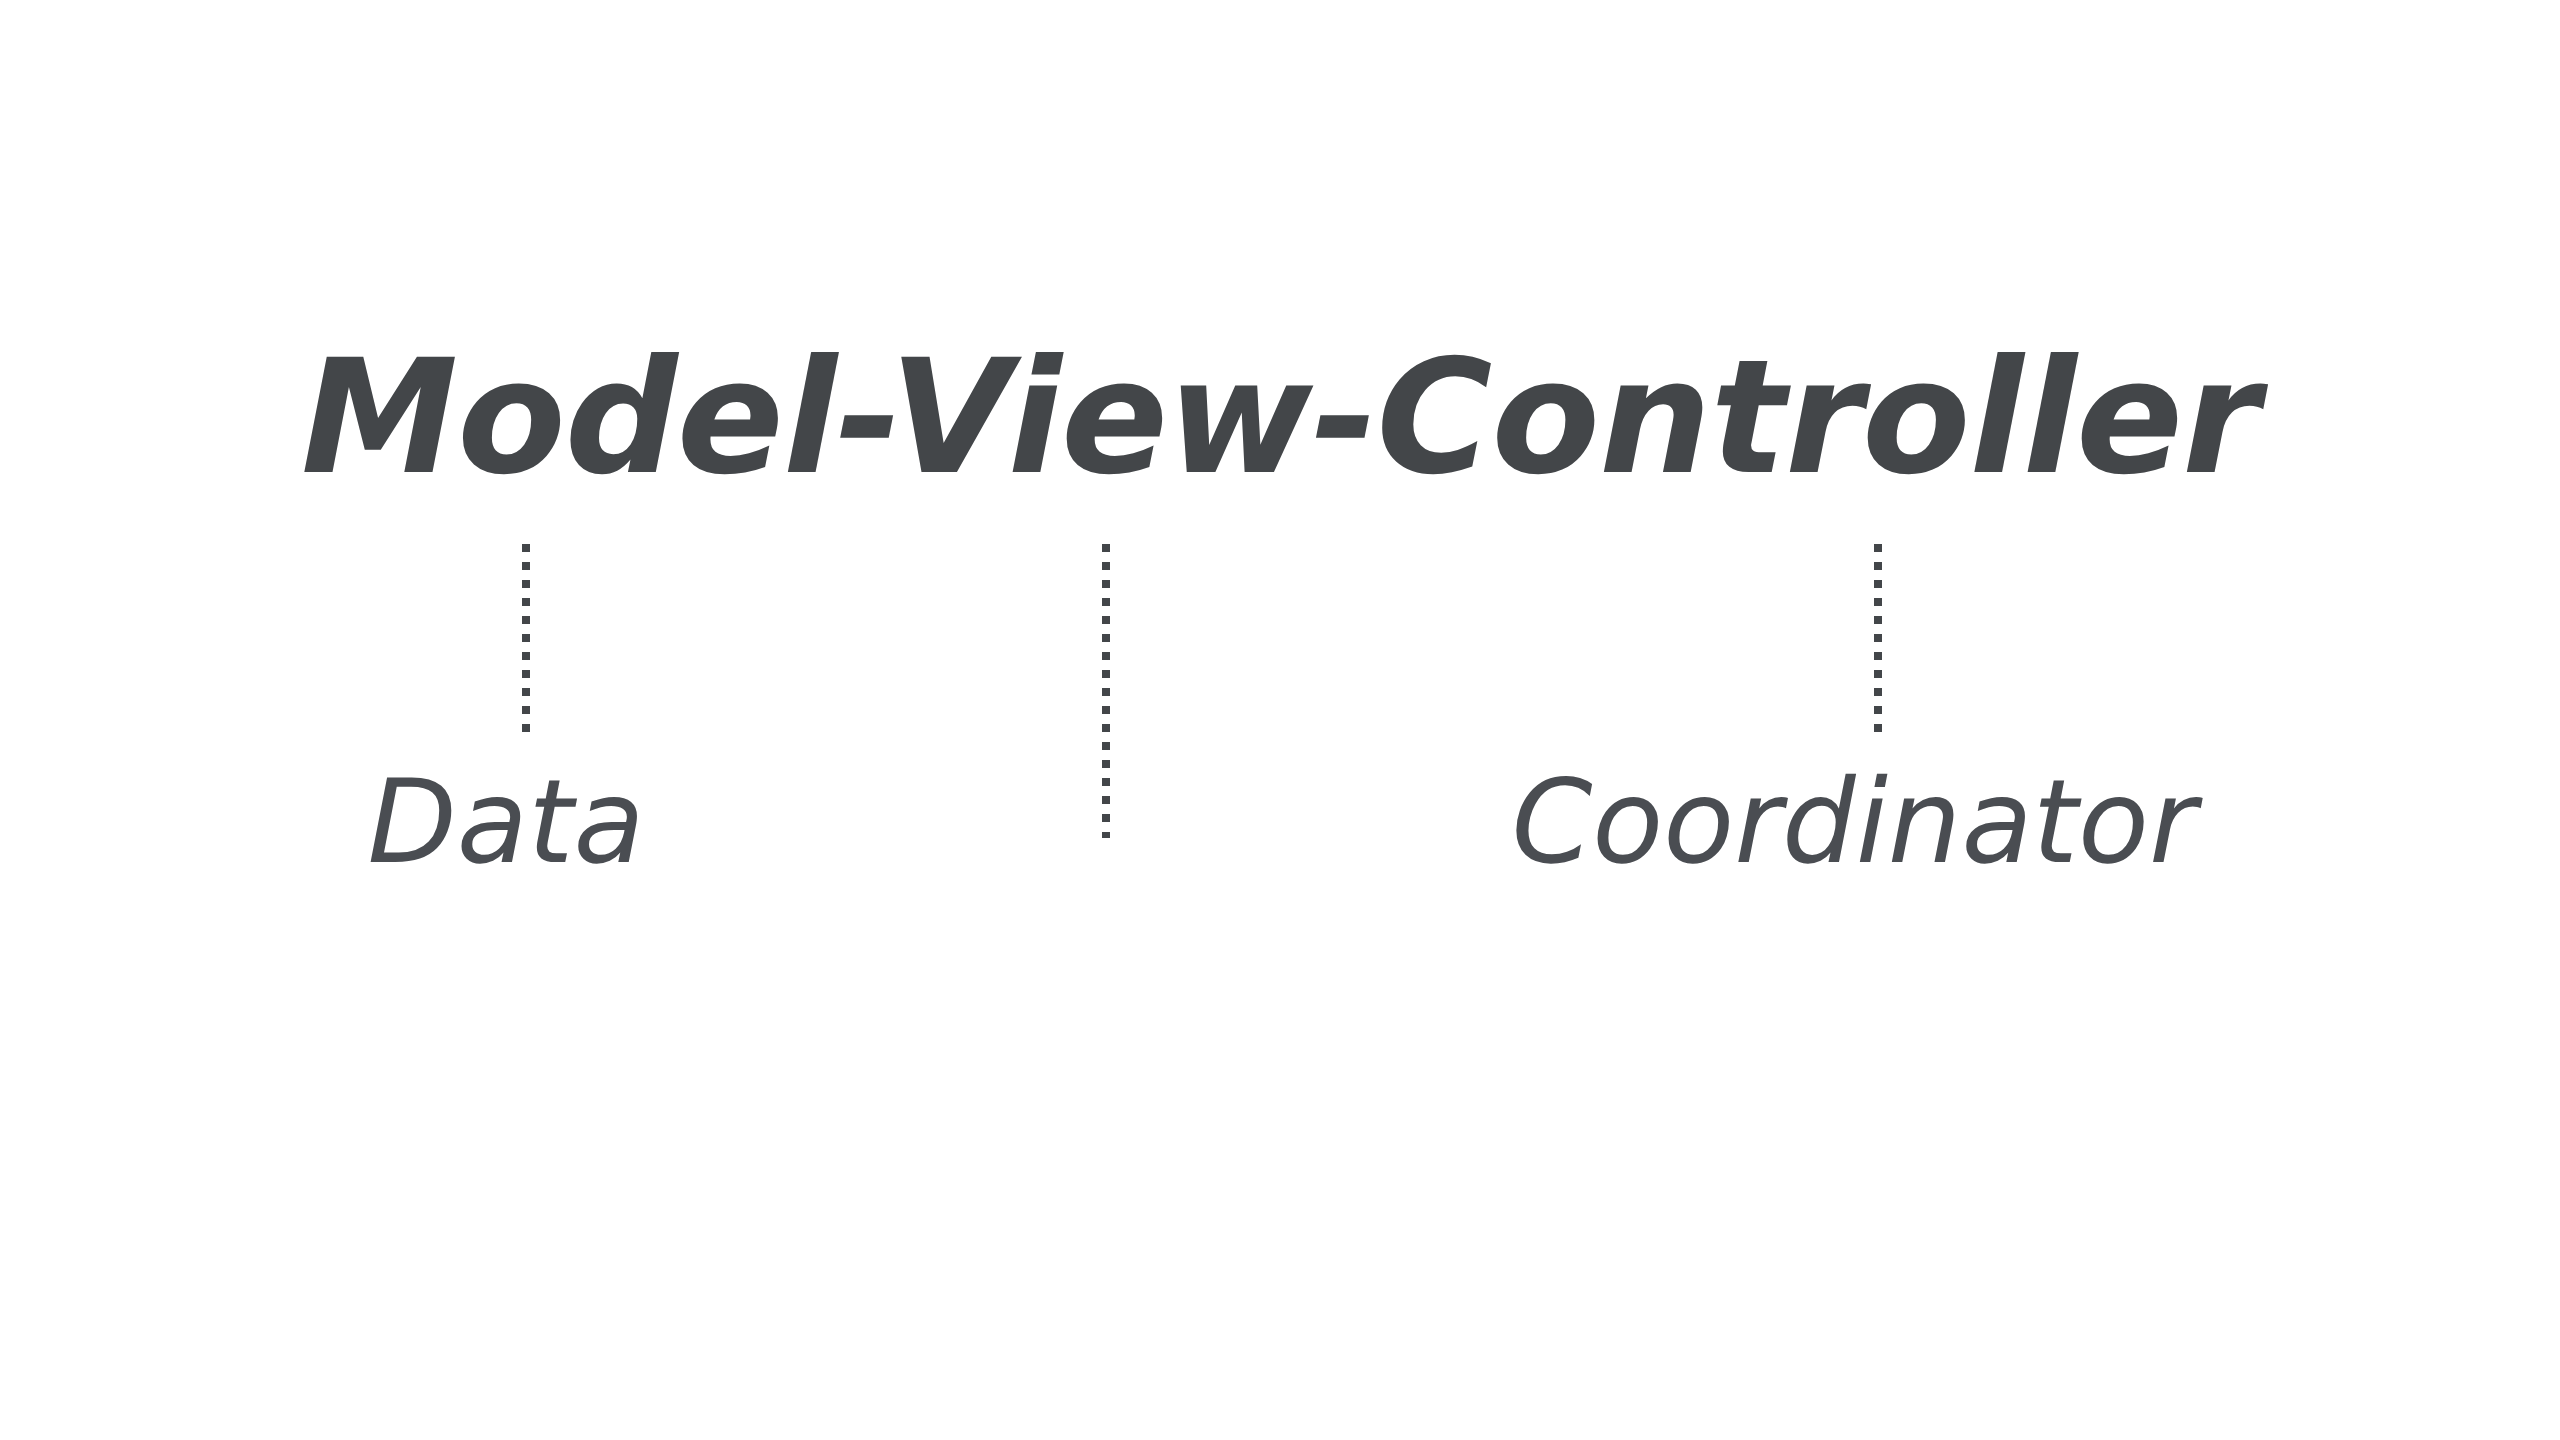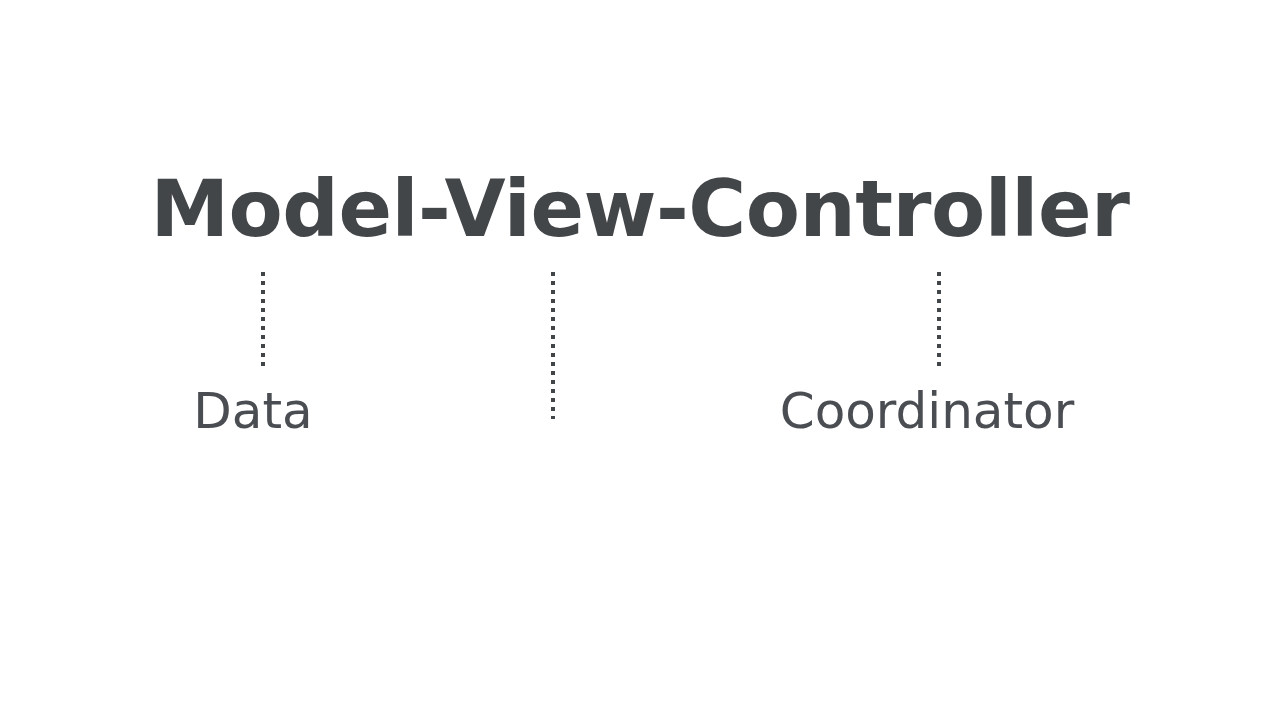--- a/index.html
+++ b/index.html
@@ -13,20 +13,21 @@
     overflow: hidden;
     font-family: "DejaVu Sans", sans-serif;
     -webkit-font-smoothing: antialiased;
   }
 
   #slide {
     position: relative;
     width: 1280px;
     height: 575px;
     background: #ffffff;
+    font-style: italic;
   }
 
   
   .title {
     position: absolute;
     left: 0;
     right: 0;
     top: 166px;
     text-align: center;
     font-family: "DejaVu Sans", sans-serif;
@@ -51,21 +52,21 @@
     );
     background-size: 4px 9px;
     background-repeat: repeat-y;
   }
 
   
   .sublabel {
     position: absolute;
     font-family: "DejaVu Sans", sans-serif;
     font-weight: normal;
-    font-size: 50px;
+    font-size: 58px;
     line-height: 50px;
     color: #4a4d52;
     white-space: nowrap;
     transform: translateX(-50%);
     text-align: center;
   }
 </style>
 </head>
 <body>
 

